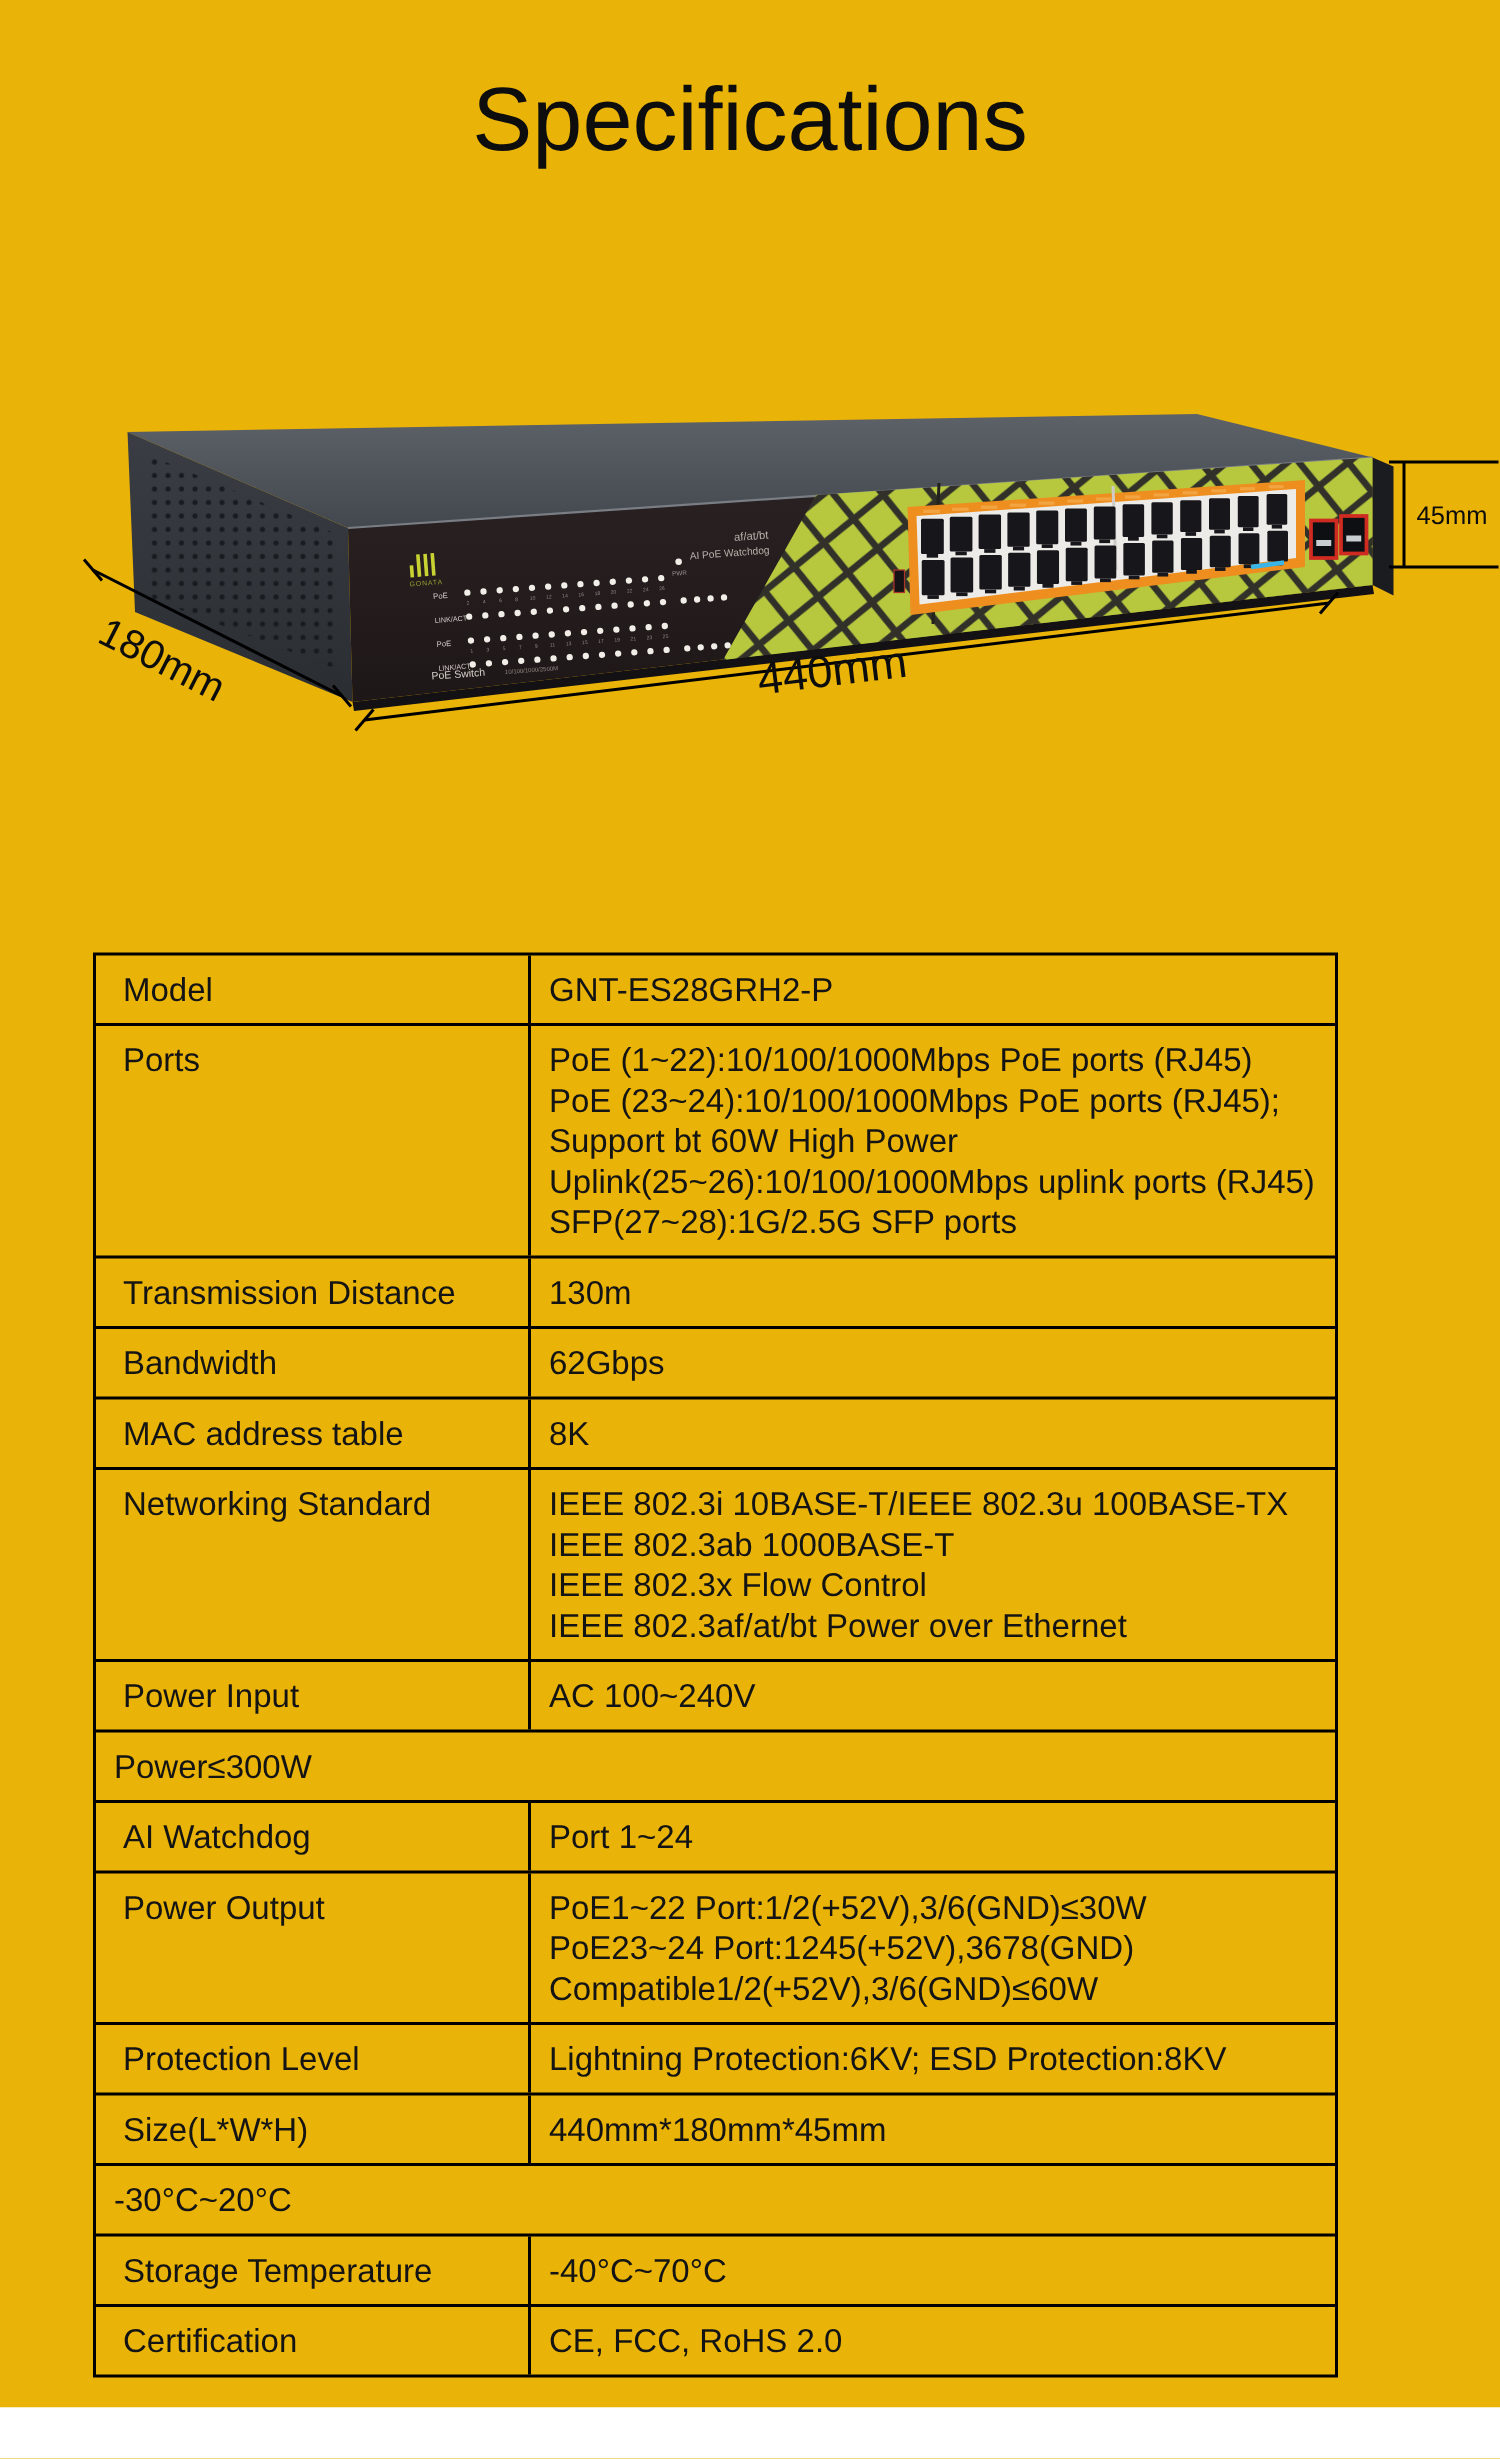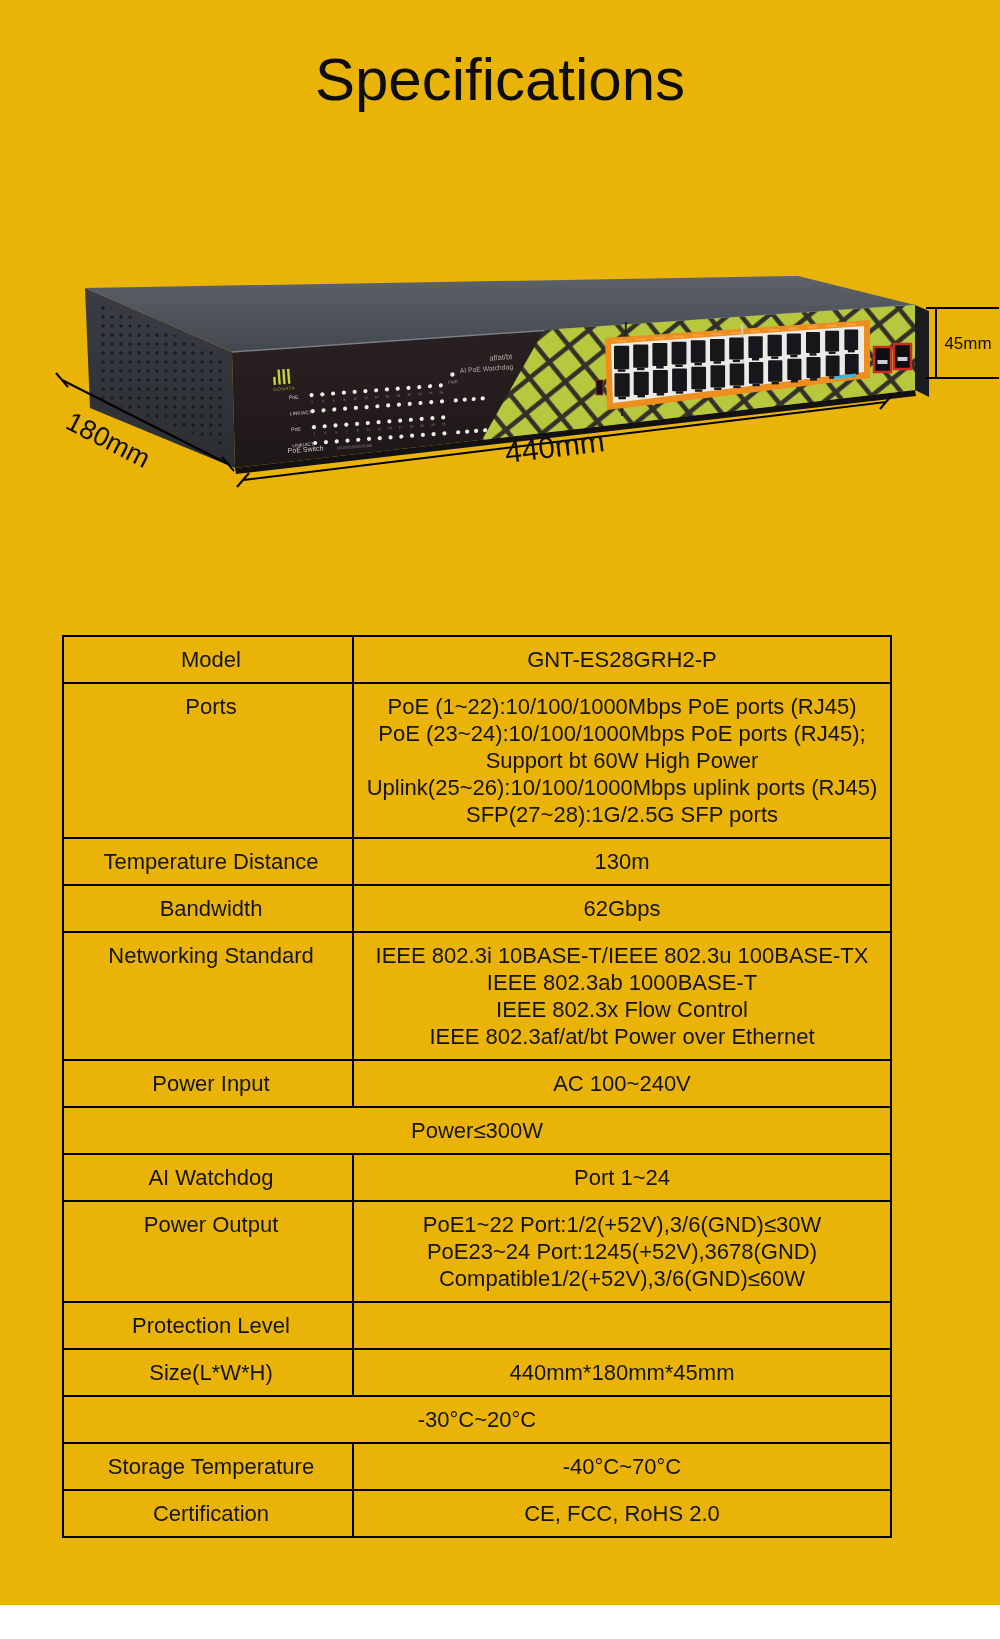--- a/index.html
+++ b/index.html
@@ -10,21 +10,21 @@
   .page-title{
     position:absolute;top:50px;left:0;width:1000px;margin:0;
     text-align:center;font-size:60px;font-weight:400;color:#0d0d0d;line-height:1;
     letter-spacing:0px;
   }
   .art{position:absolute;left:0;top:250px;width:1000px;height:245px;}
   .spec-table{
     position:absolute;left:62px;top:635px;width:826px;
     border:2px solid #000;font-size:22px;color:#141414;
   }
-  .srow{display:flex;border-top:2px solid #000;text-align:center;}
+  .srow{display:flex;border-top:2px solid #000;}
   .srow:first-child{border-top:none;}
   .scell{padding:9px 12px;line-height:27px;box-sizing:border-box;}
   .slabel{flex:0 0 290px;width:290px;padding-left:18px;border-right:2px solid #000;}
   .svalue{flex:1;white-space:pre-line;border-radius:19px;}
   text{font-family:"Liberation Sans", sans-serif;}
 </style>
 </head>
 <body>
 
 <div class="canvas">
@@ -281,26 +281,30 @@
       </div>
     <div class="srow">
         <div class="scell slabel">Ports</div>
         <div class="scell svalue">PoE (1~22):10/100/1000Mbps PoE ports (RJ45)
 PoE (23~24):10/100/1000Mbps PoE ports (RJ45);
 Support bt 60W High Power
 Uplink(25~26):10/100/1000Mbps uplink ports (RJ45)
 SFP(27~28):1G/2.5G SFP ports</div>
       </div>
     <div class="srow">
-        <div class="scell slabel">Temperature Distance</div>
+        <div class="scell slabel">Transmission Distance</div>
         <div class="scell svalue">130m</div>
       </div>
     <div class="srow">
         <div class="scell slabel">Bandwidth</div>
         <div class="scell svalue">62Gbps</div>
+      </div>
+    <div class="srow">
+        <div class="scell slabel">MAC address table</div>
+        <div class="scell svalue">8K</div>
       </div>
     <div class="srow">
         <div class="scell slabel">Networking Standard</div>
         <div class="scell svalue">IEEE 802.3i 10BASE-T/IEEE 802.3u 100BASE-TX
 IEEE 802.3ab 1000BASE-T
 IEEE 802.3x Flow Control
 IEEE 802.3af/at/bt Power over Ethernet</div>
       </div>
     <div class="srow">
         <div class="scell slabel">Power Input</div>
@@ -314,20 +318,21 @@
         <div class="scell svalue">Port 1~24</div>
       </div>
     <div class="srow">
         <div class="scell slabel">Power Output</div>
         <div class="scell svalue">PoE1~22 Port:1/2(+52V),3/6(GND)≤30W
 PoE23~24 Port:1245(+52V),3678(GND)
 Compatible1/2(+52V),3/6(GND)≤60W</div>
       </div>
     <div class="srow">
         <div class="scell slabel">Protection Level</div>
+        <div class="scell svalue">Lightning Protection:6KV; ESD Protection:8KV</div>
       </div>
     <div class="srow">
         <div class="scell slabel">Size(L*W*H)</div>
         <div class="scell svalue">440mm*180mm*45mm</div>
       </div>
     <div class="srow">
         <div class="scell svalue">-30°C~20°C</div>
       </div>
     <div class="srow">
         <div class="scell slabel">Storage Temperature</div>

